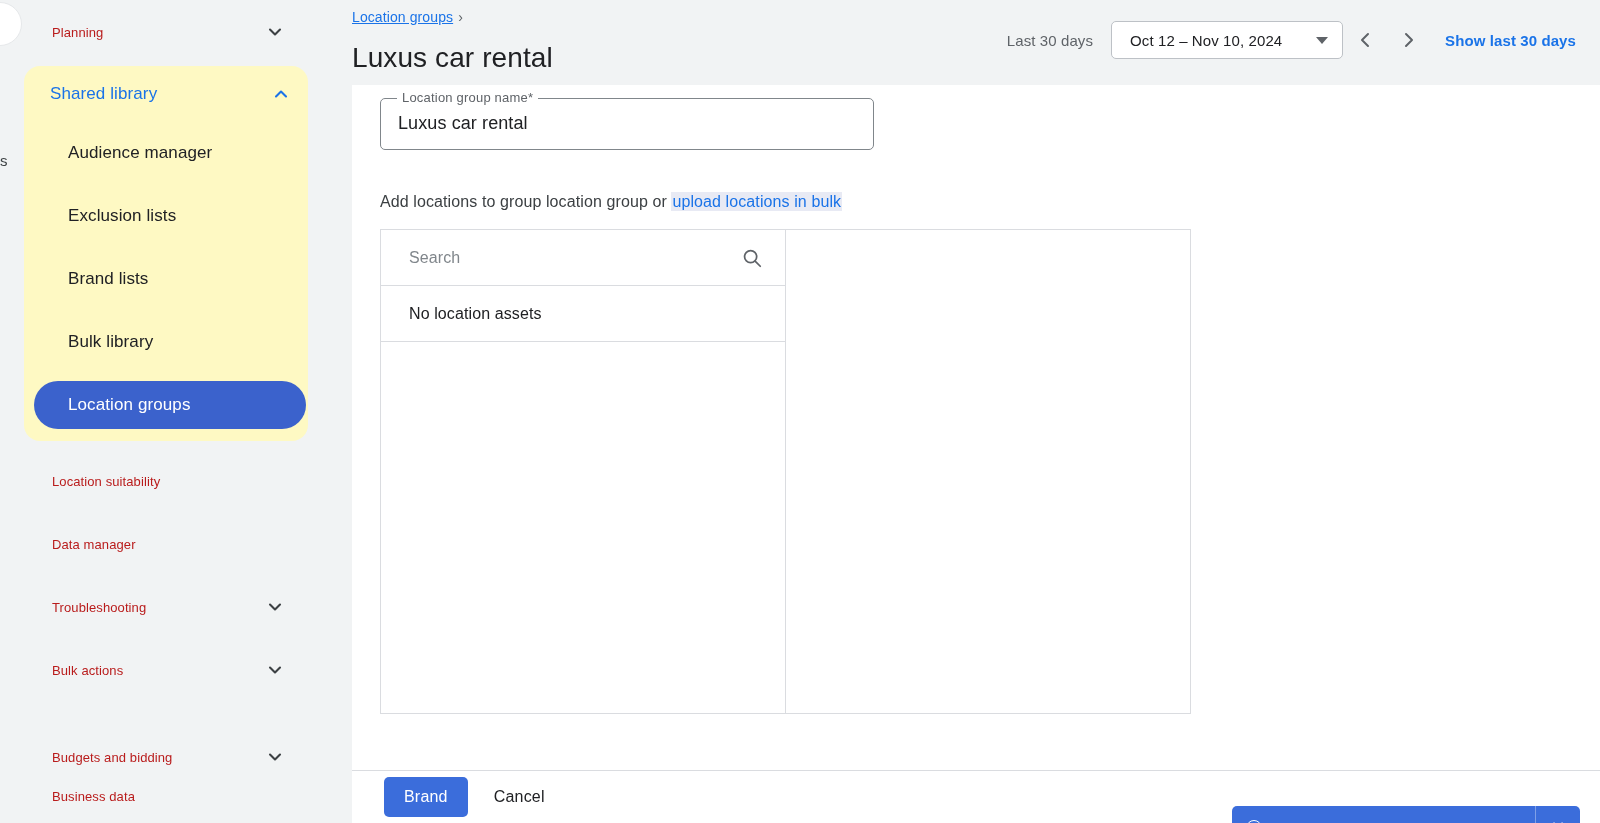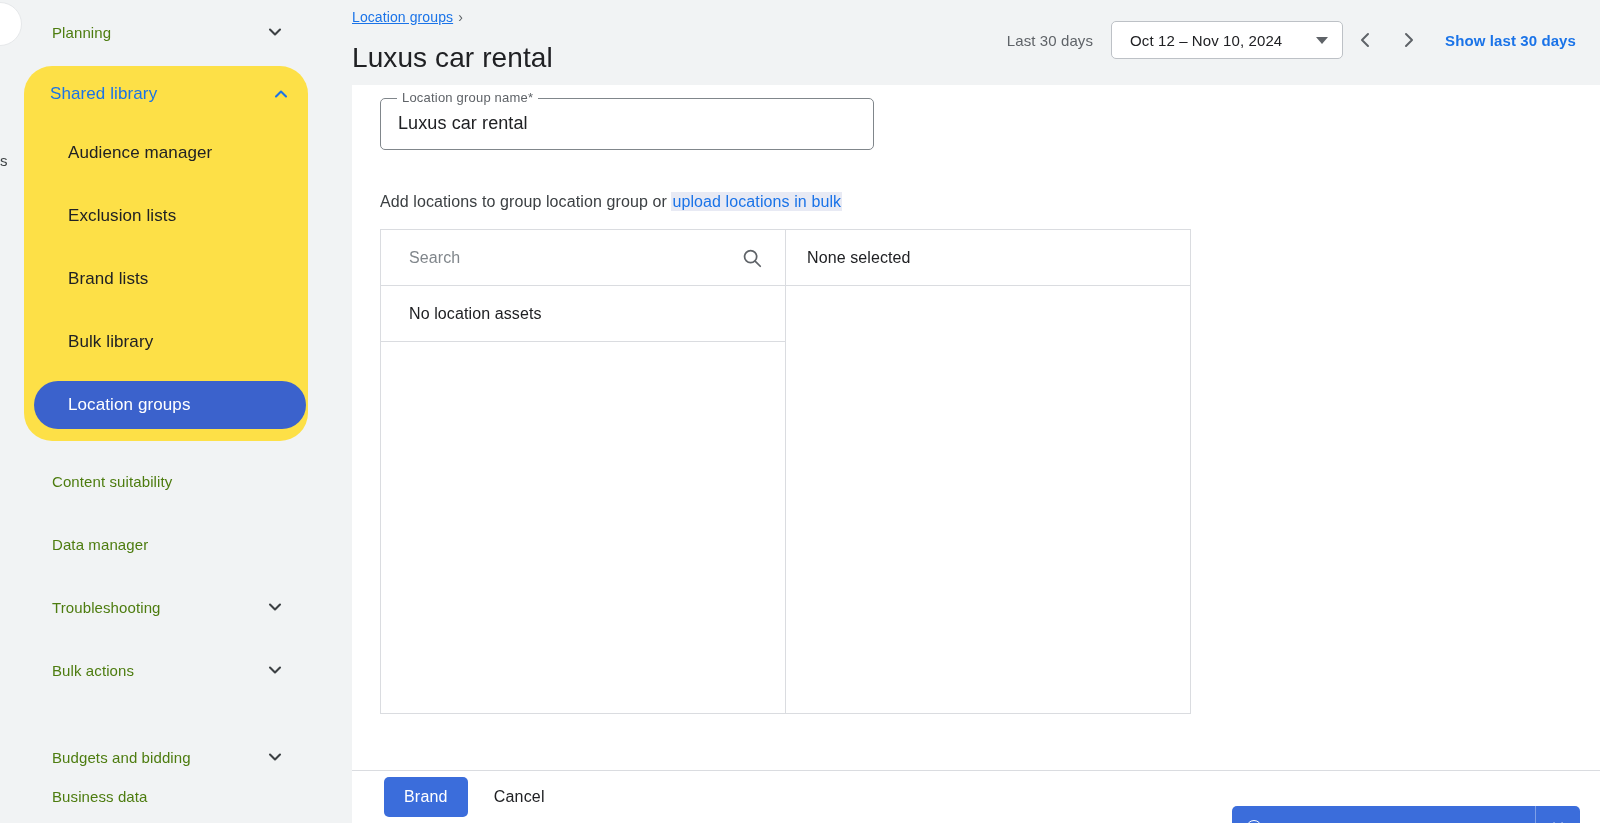--- a/index.html
+++ b/index.html
@@ -51,40 +51,40 @@
     left: 26px;
     width: 280px;
     height: 42px;
     display: flex;
     align-items: center;
     justify-content: space-between;
     padding: 0 22px 0 26px;
     cursor: pointer;
   }
   .nav-row .lbl {
-    font-size: 15px;
-    color: #4d7c0f;
+    font-size: 13px;
+    color: #b91c1c;
     letter-spacing: .1px;
     white-space: nowrap;
   }
 
   .chev {
     width: 18px; height: 18px;
     flex: 0 0 auto;
     display: block;
   }
   .chev path { stroke: #3c4043; stroke-width: 2.1; fill: none; stroke-linecap: round; stroke-linejoin: round; }
 
   
   #shared-card {
     position: absolute;
     left: 24px; top: 66px;
     width: 284px; height: 375px;
-    background: #fde047;
-    border-radius: 28px;
+    background: #fef9c3;
+    border-radius: 16px;
   }
 
   #shared-card .section-head {
     position: absolute;
     left: 0; top: 7px;
     width: 284px; height: 42px;
     display: flex;
     align-items: center;
     justify-content: space-between;
     padding: 0 18px 0 26px;
@@ -447,21 +447,21 @@
       </div>
       <div class="sub-item" style="top:252px;">
         <span>Bulk library</span>
       </div>
       <div class="sub-item selected" style="top:315px;">
         <span>Location groups</span>
       </div>
     </div>
 
     <div class="nav-row" style="top:460px;">
-      <span class="lbl">Content suitability</span>
+      <span class="lbl">Location suitability</span>
     </div>
     <div class="nav-row" style="top:523px;">
       <span class="lbl">Data manager</span>
     </div>
     <div class="nav-row" style="top:586px;">
       <span class="lbl">Troubleshooting</span>
       <svg class="chev" viewBox="0 0 18 18">
           <path d="M4 6.5 L9 11.5 L14 6.5"></path>
         </svg>
     </div>
@@ -533,25 +533,20 @@
           <svg class="s-icon" viewBox="0 0 24 24">
             <circle cx="10.5" cy="10.5" r="6.6"></circle>
             <line x1="15.4" y1="15.4" x2="21" y2="21"></line>
           </svg>
         </div>
         <div id="empty-row">
           <span>No location assets</span>
         </div>
       </div>
 
-      <div id="panel-right">
-        <div id="selected-head">
-          <span>None selected</span>
-        </div>
-      </div>
     </section>
 
     <div id="action-bar">
       <button class="btn-save">Brand</button>
       <button class="btn-cancel">Cancel</button>
     </div>
   </main>
 
   <div id="snackbar">
     <div class="sb-body">

